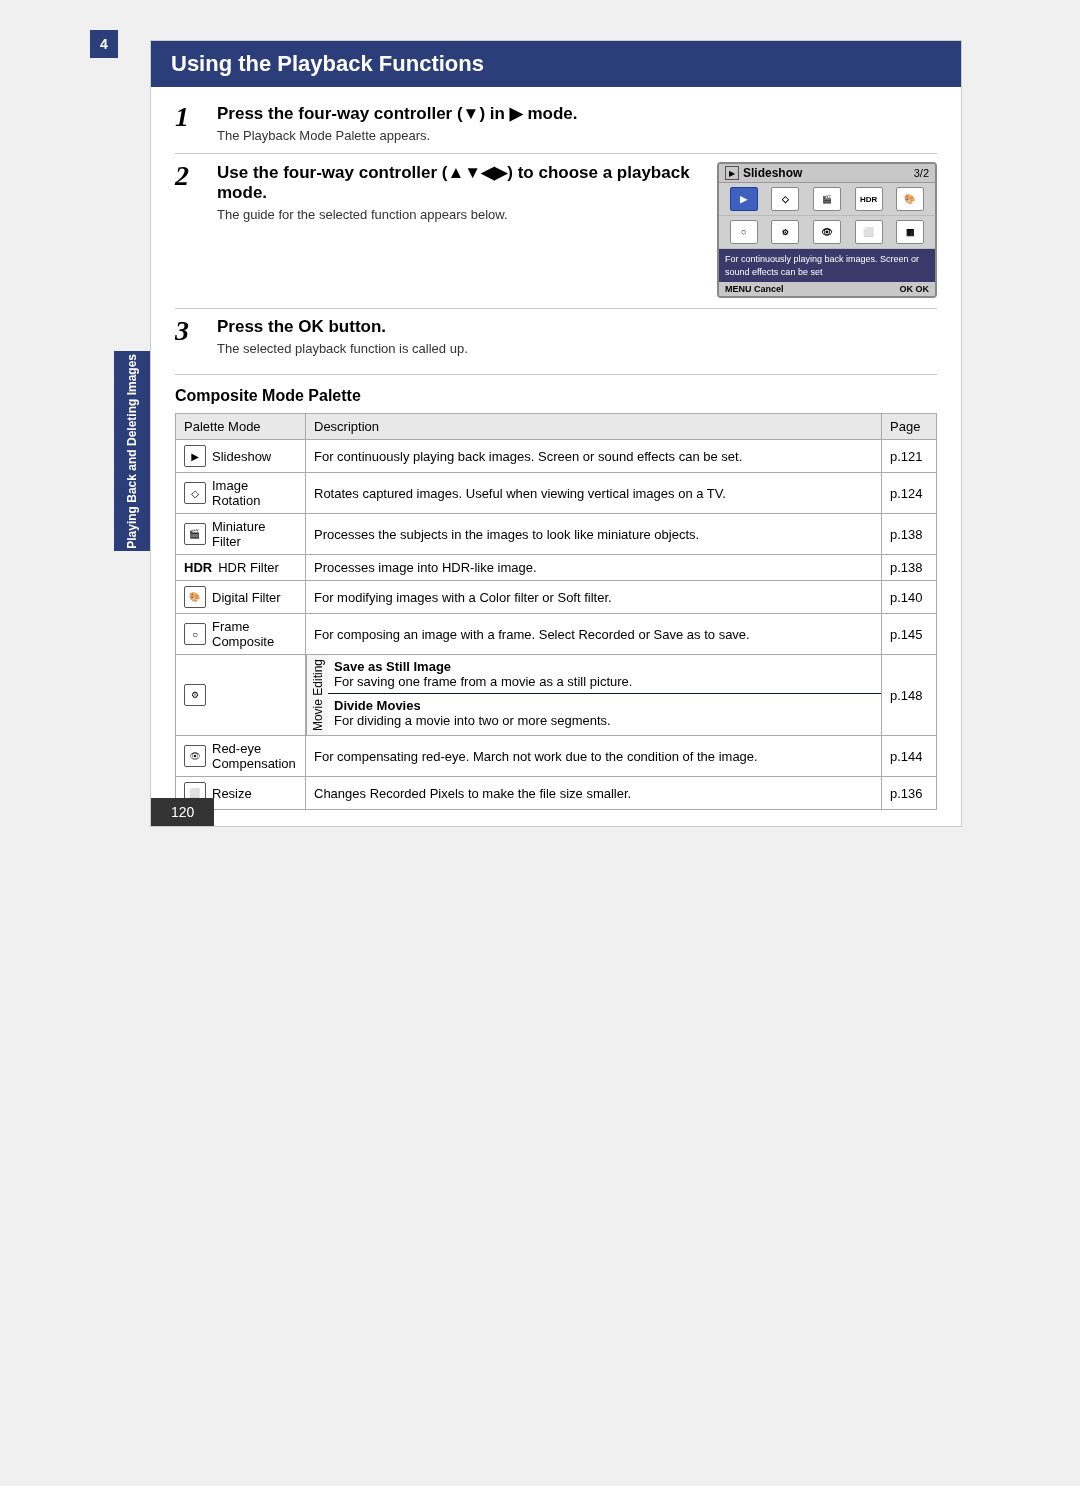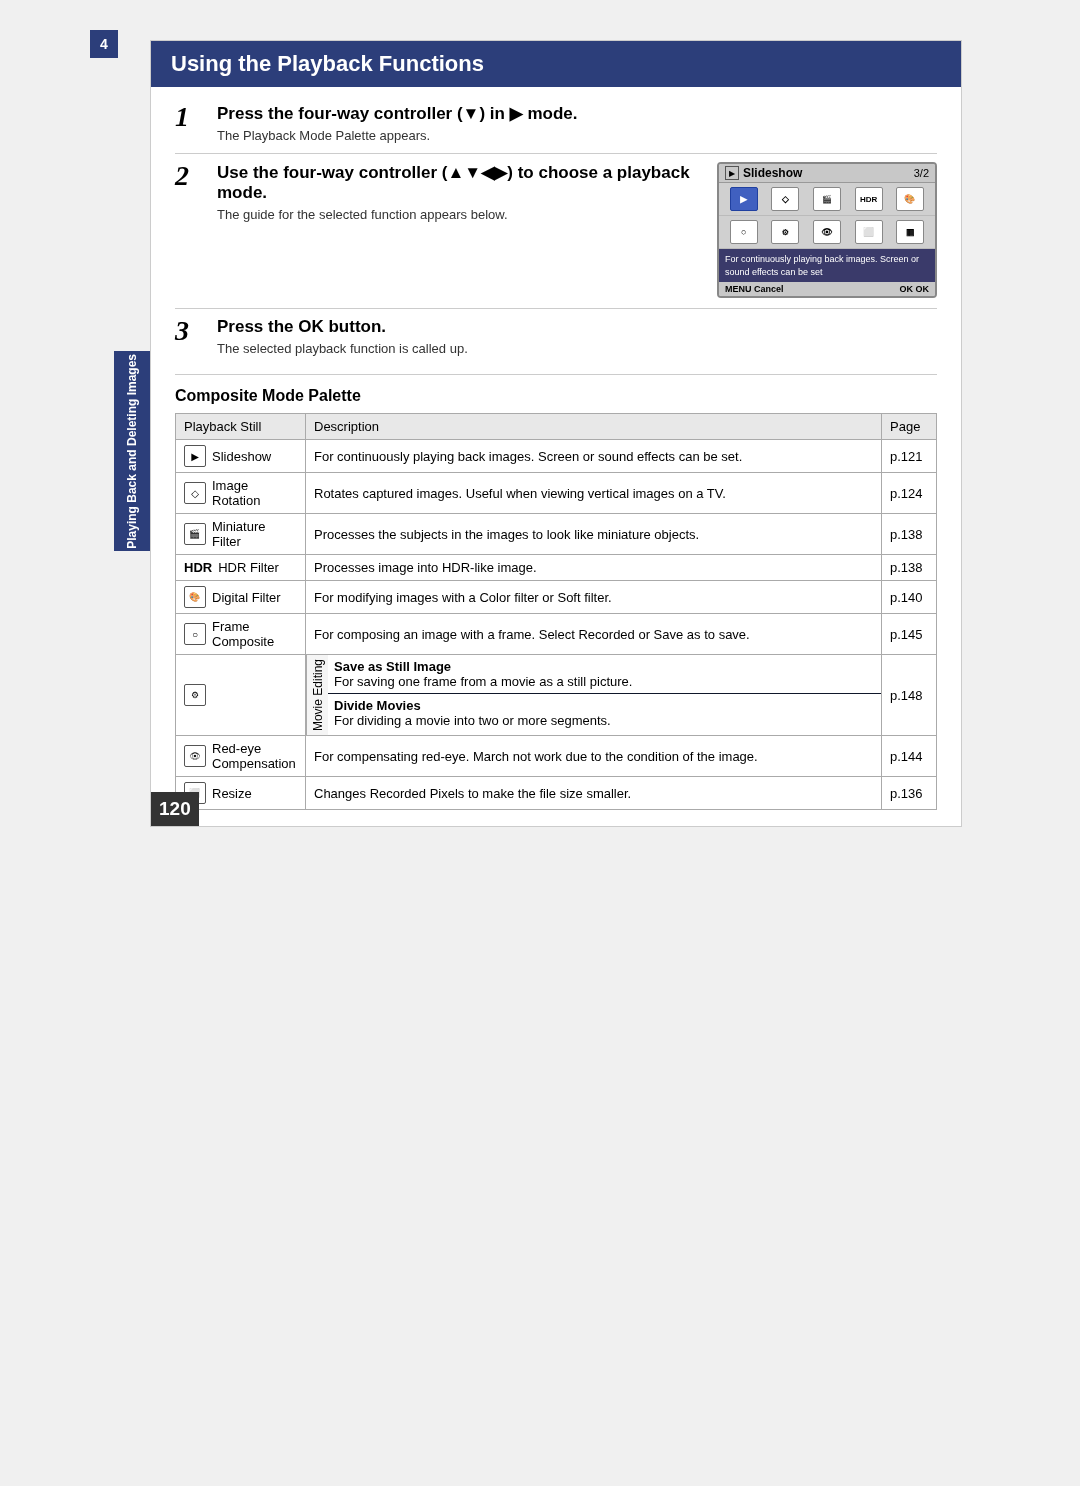--- a/index.html
+++ b/index.html
@@ -249,23 +249,23 @@
       font-size: 12px;
       font-weight: bold;
       white-space: nowrap;
     }
     .page-num-box {
       position: absolute;
       bottom: 0;
       left: 0;
       background: #333;
       color: #fff;
-      padding: 6px 8px;
-      font-size: 19px;
-      font-weight: bold;
+      padding: 6px 20px;
+      font-size: 14px;
+      font-weight: normal;
     }
     .chapter-num {
       position: absolute;
       left: -60px;
       top: 10px;
       background: #2c3e7a;
       color: #fff;
       width: 28px;
       height: 28px;
       display: flex;
@@ -358,21 +358,21 @@
         </div>
       </div>
 
       <div class="section-divider"></div>
 
       <div class="palette-title">Composite Mode Palette</div>
 
       <table class="palette-table">
         <thead>
           <tr>
-            <th class="col-mode">Playback Still</th>
+            <th class="col-mode">Palette Mode</th>
             <th class="col-desc">Description</th>
             <th class="col-page">Page</th>
           </tr>
         </thead>
         <tbody>
 
           <tr>
             <td>
               <div class="mode-cell">
                 <div class="mode-icon">▶</div>

